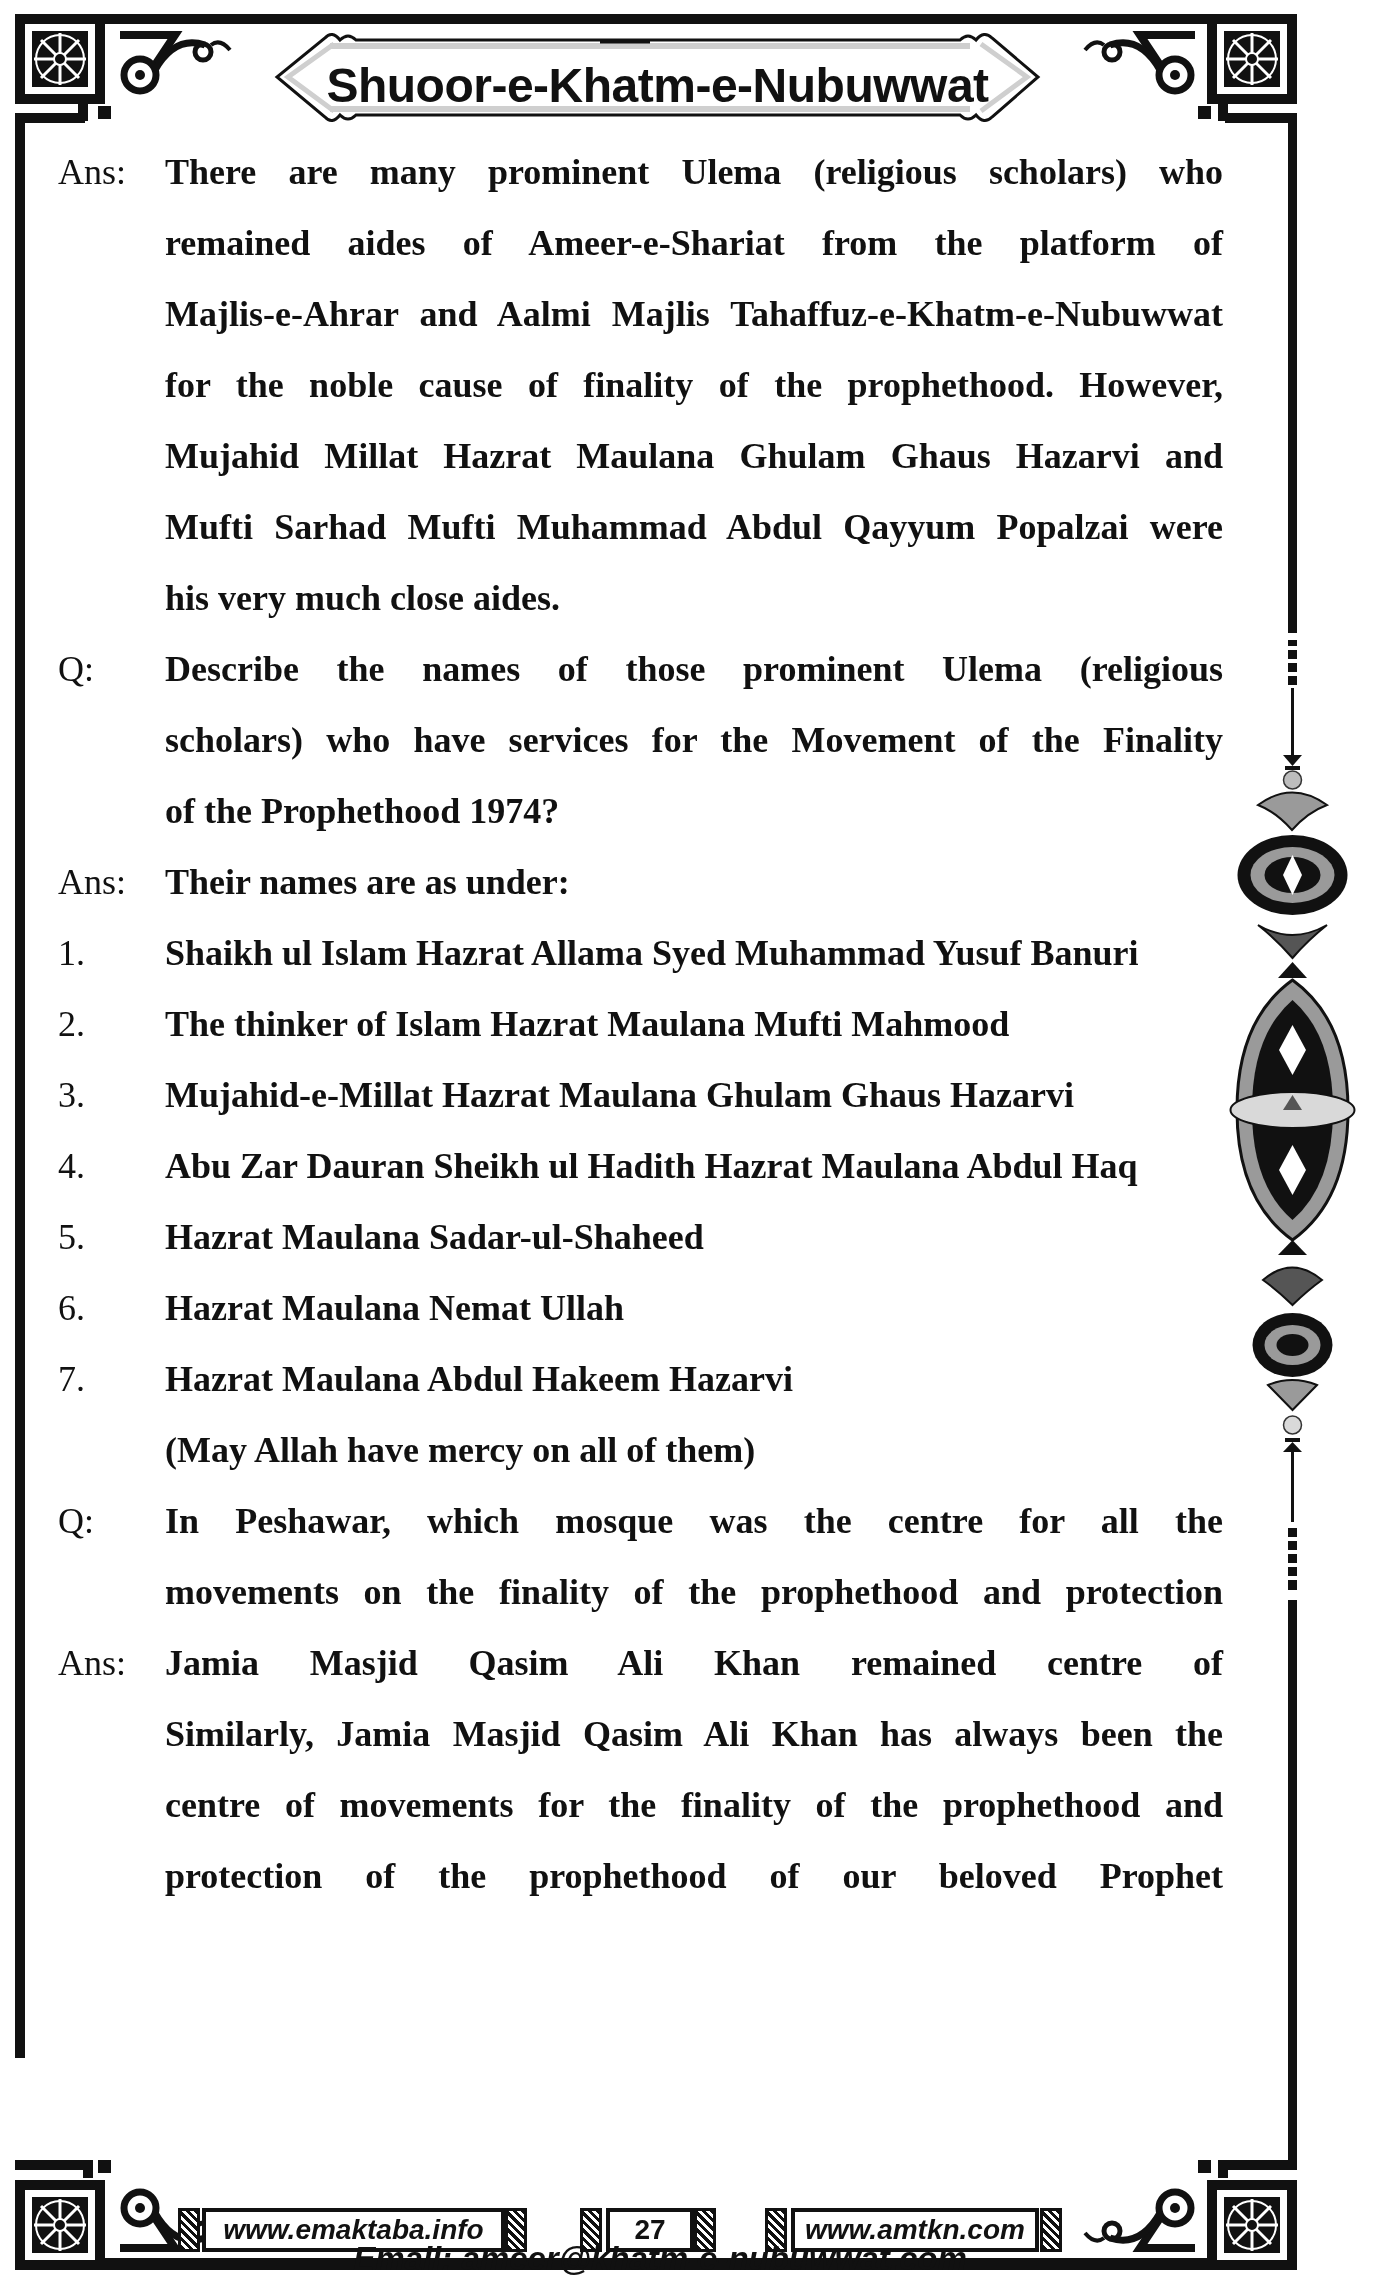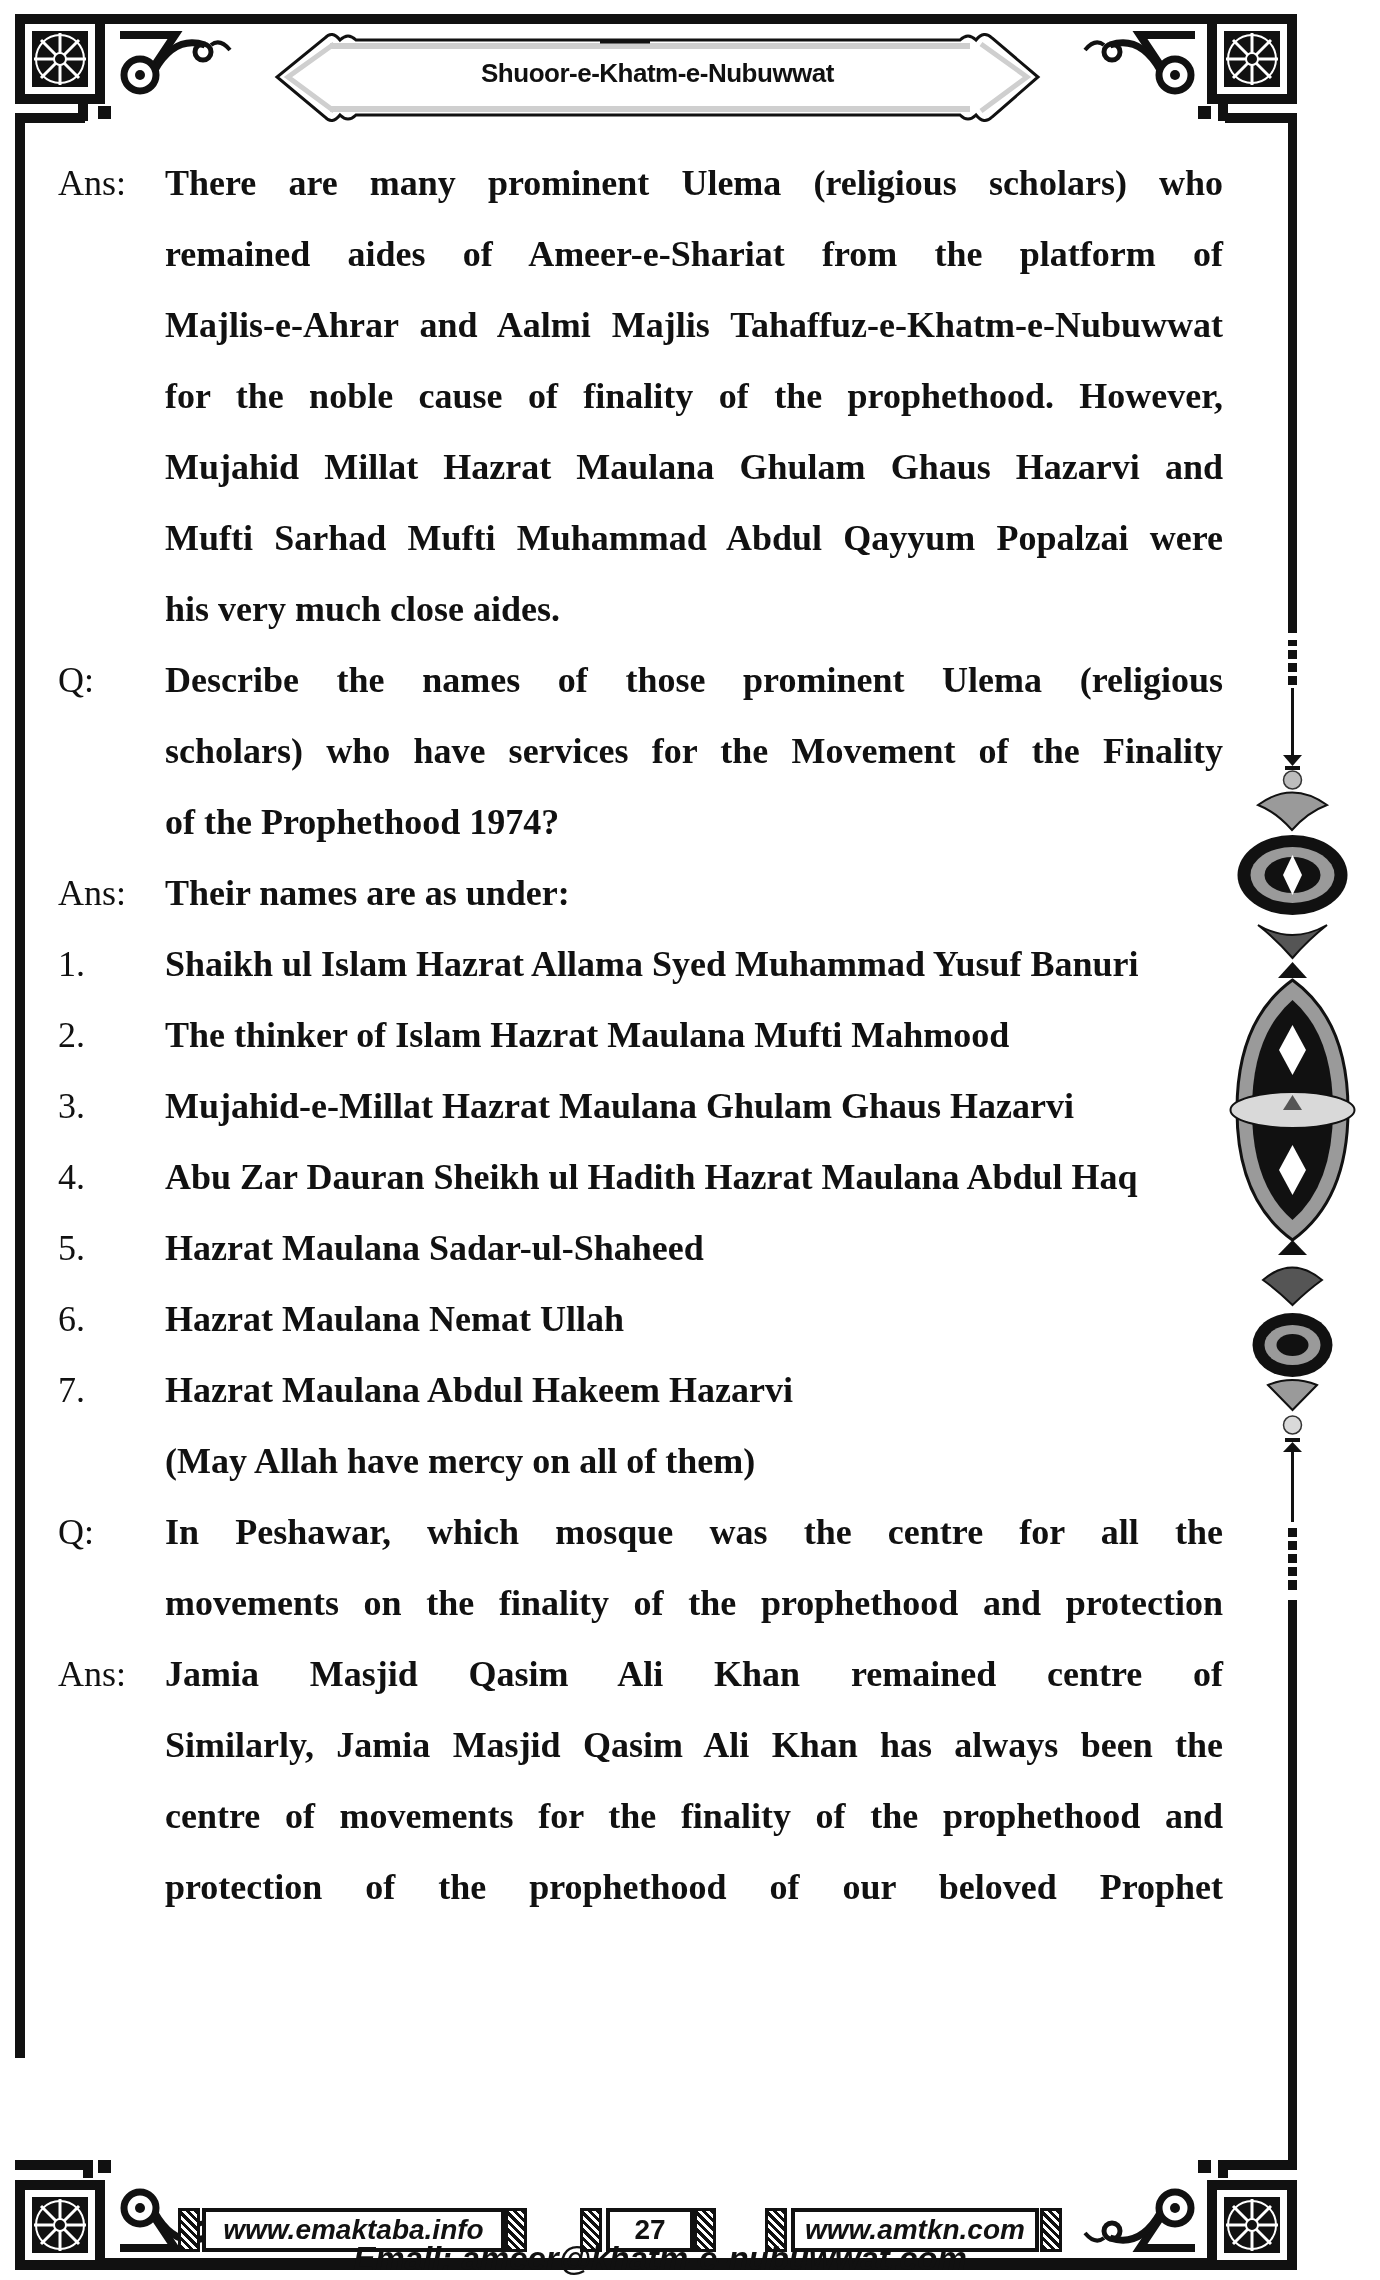--- a/index.html
+++ b/index.html
@@ -7,24 +7,24 @@
   .abs { position:absolute; }
   .bar { position:absolute; background:#111; }
 
   
   .corner { position:absolute; width:70px; height:70px; border:10px solid #111; background:#fff; }
   .corner .rosette { position:absolute; left:7px; top:7px; width:56px; height:56px; background:#111; }
   .rosette svg { display:block; }
 
   
   .cartouche { position:absolute; left:270px; top:30px; width:775px; height:95px; }
-  .title { position:absolute; left:0; right:0; top:28px; text-align:center; font-family:"Liberation Sans", sans-serif; font-weight:bold; font-size:26px; letter-spacing:-0.5px; color:#111; }
-
-  
-  .content { position:absolute; left:58px; top:148px; width:1165px; }
+  .title { position:absolute; left:0; right:0; top:28px; text-align:center; font-family:"Liberation Sans", sans-serif; font-weight:bold; font-size:48px; letter-spacing:-0.5px; color:#111; }
+
+  
+  .content { position:absolute; left:58px; top:137px; width:1165px; }
   .row { position:relative; height:71px; line-height:71px; font-size:36px; }
   .row .lbl { position:absolute; left:0; top:0; width:105px; }
   .row .txt { position:absolute; left:107px; right:0; top:0; white-space:nowrap;font-weight:bold; }
   .row .txt.just { text-align:justify; text-align-last:justify; }
 
   
   .ornament { position:absolute; left:1228px; top:640px; width:130px; height:950px; }
 
   
   .footer-row { position:absolute; top:2208px; left:0; width:1380px; height:44px; }

